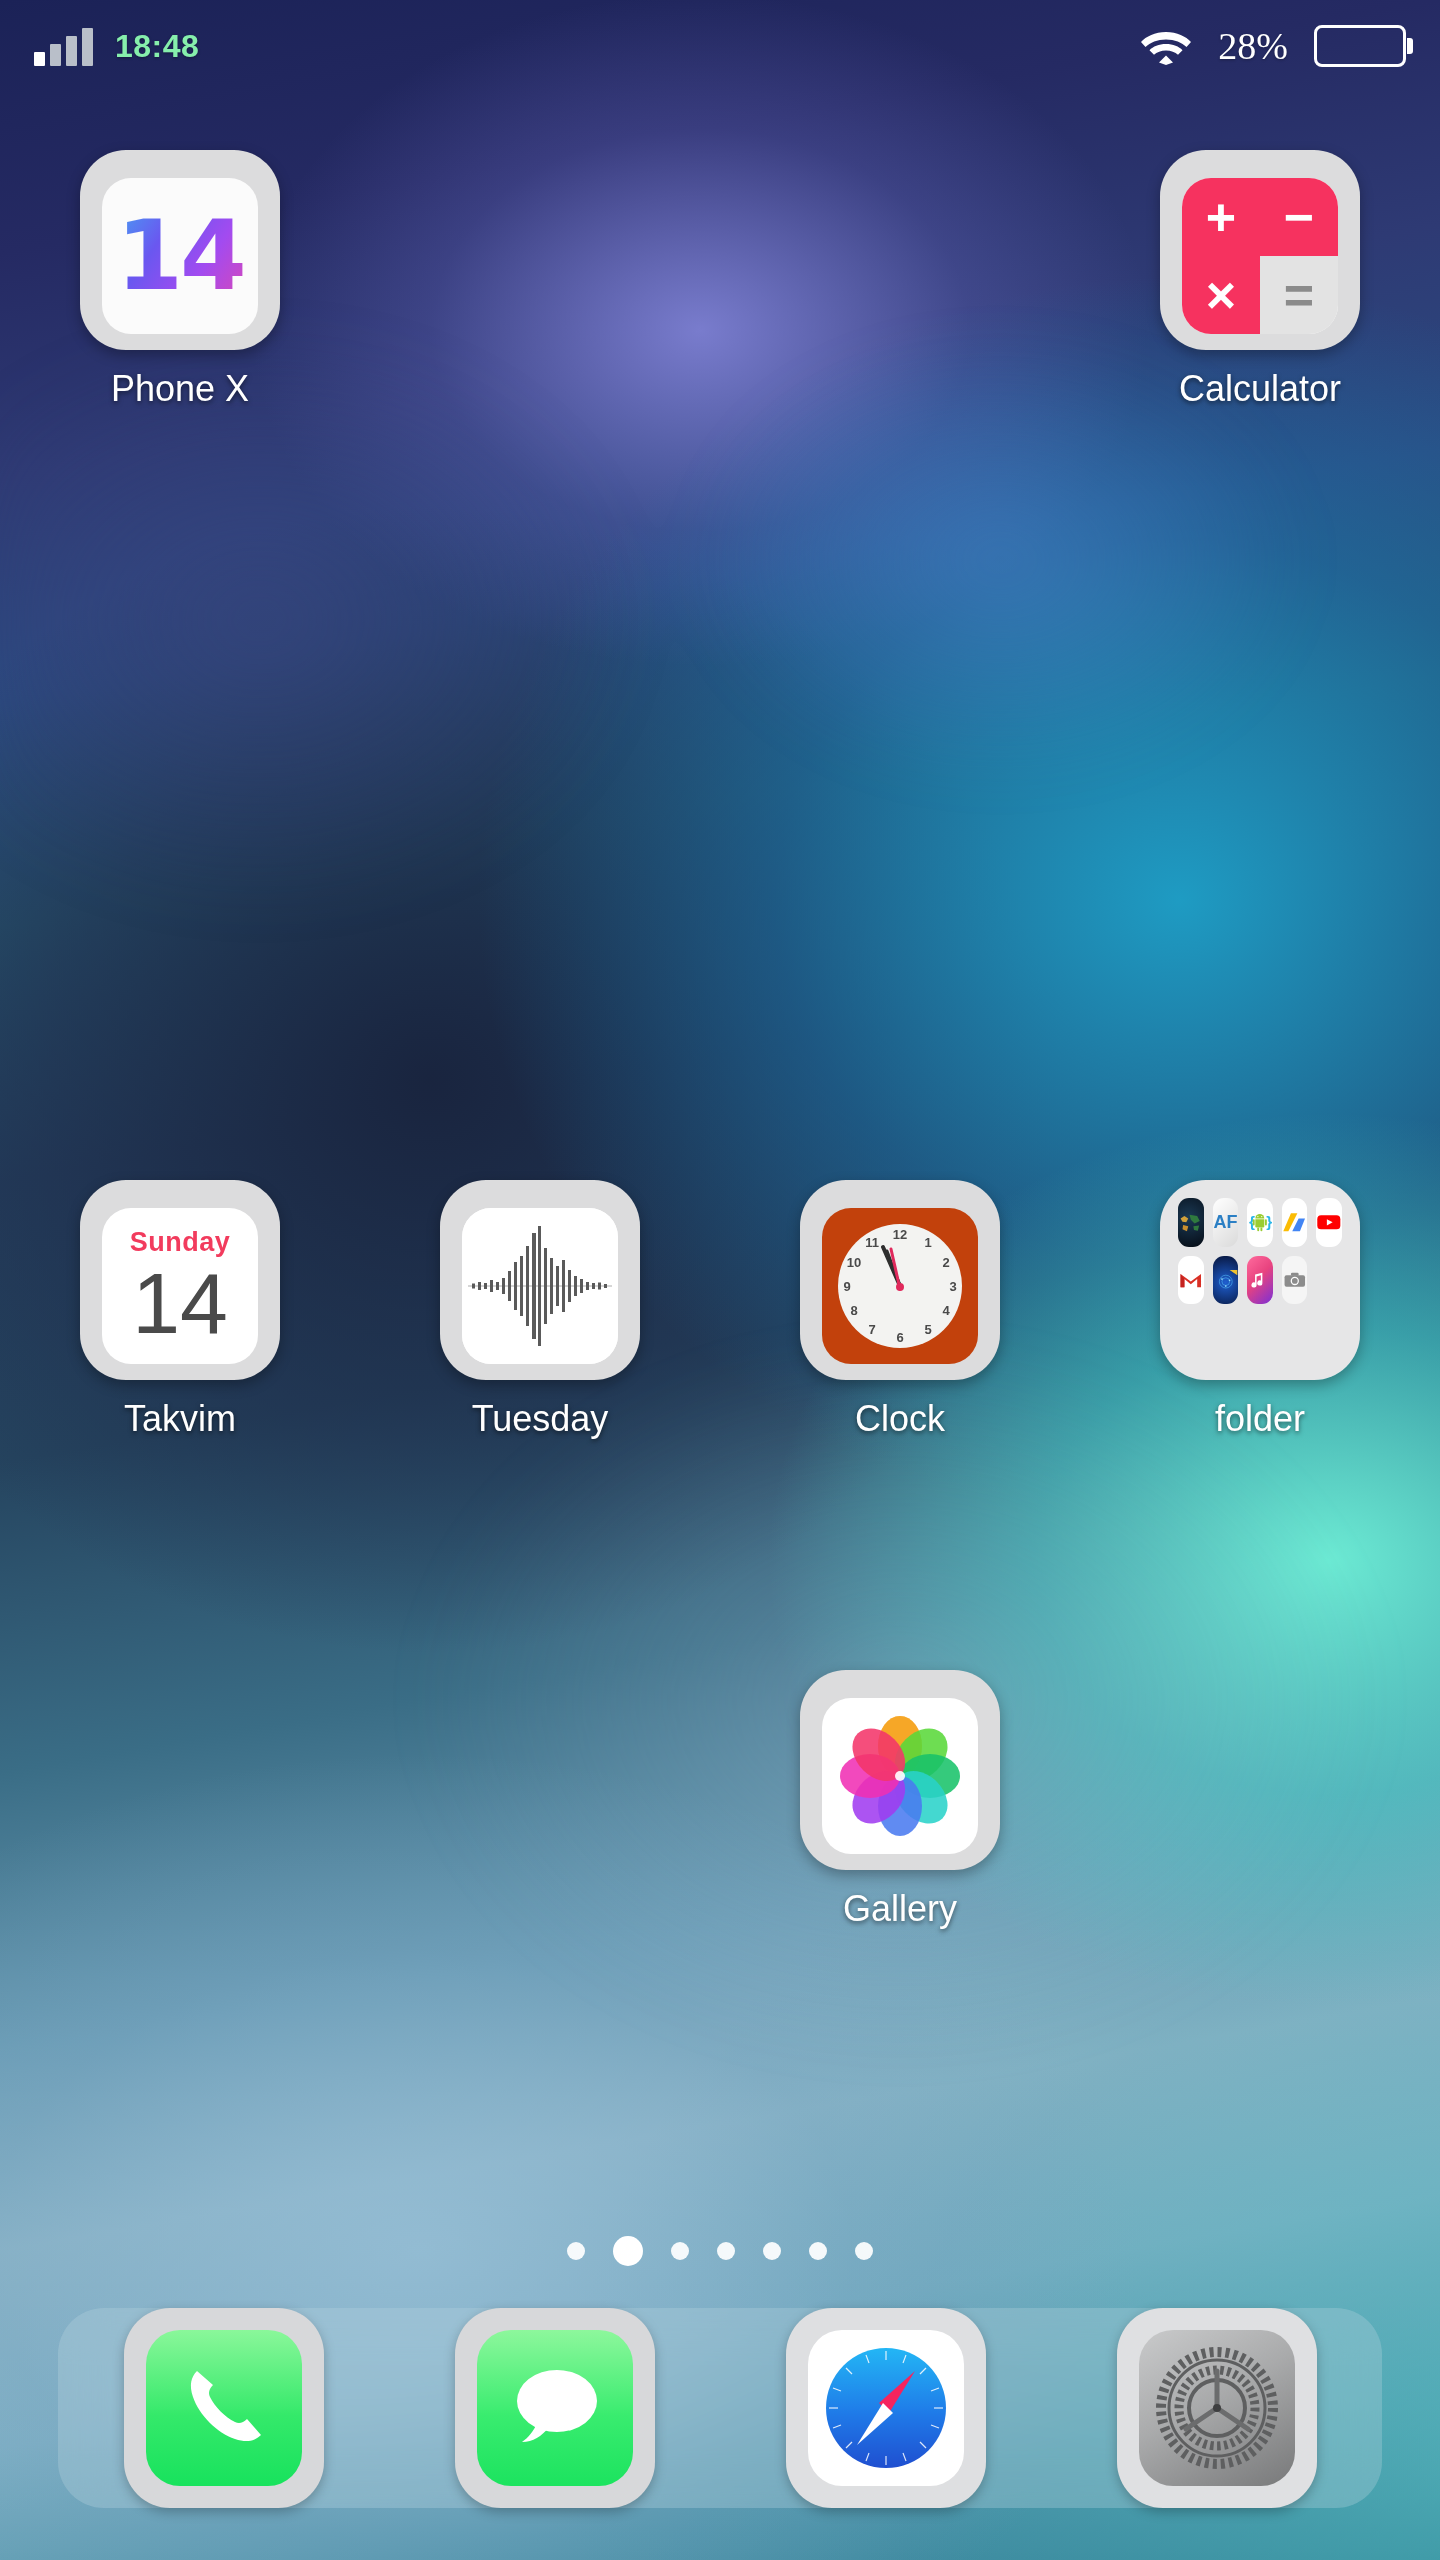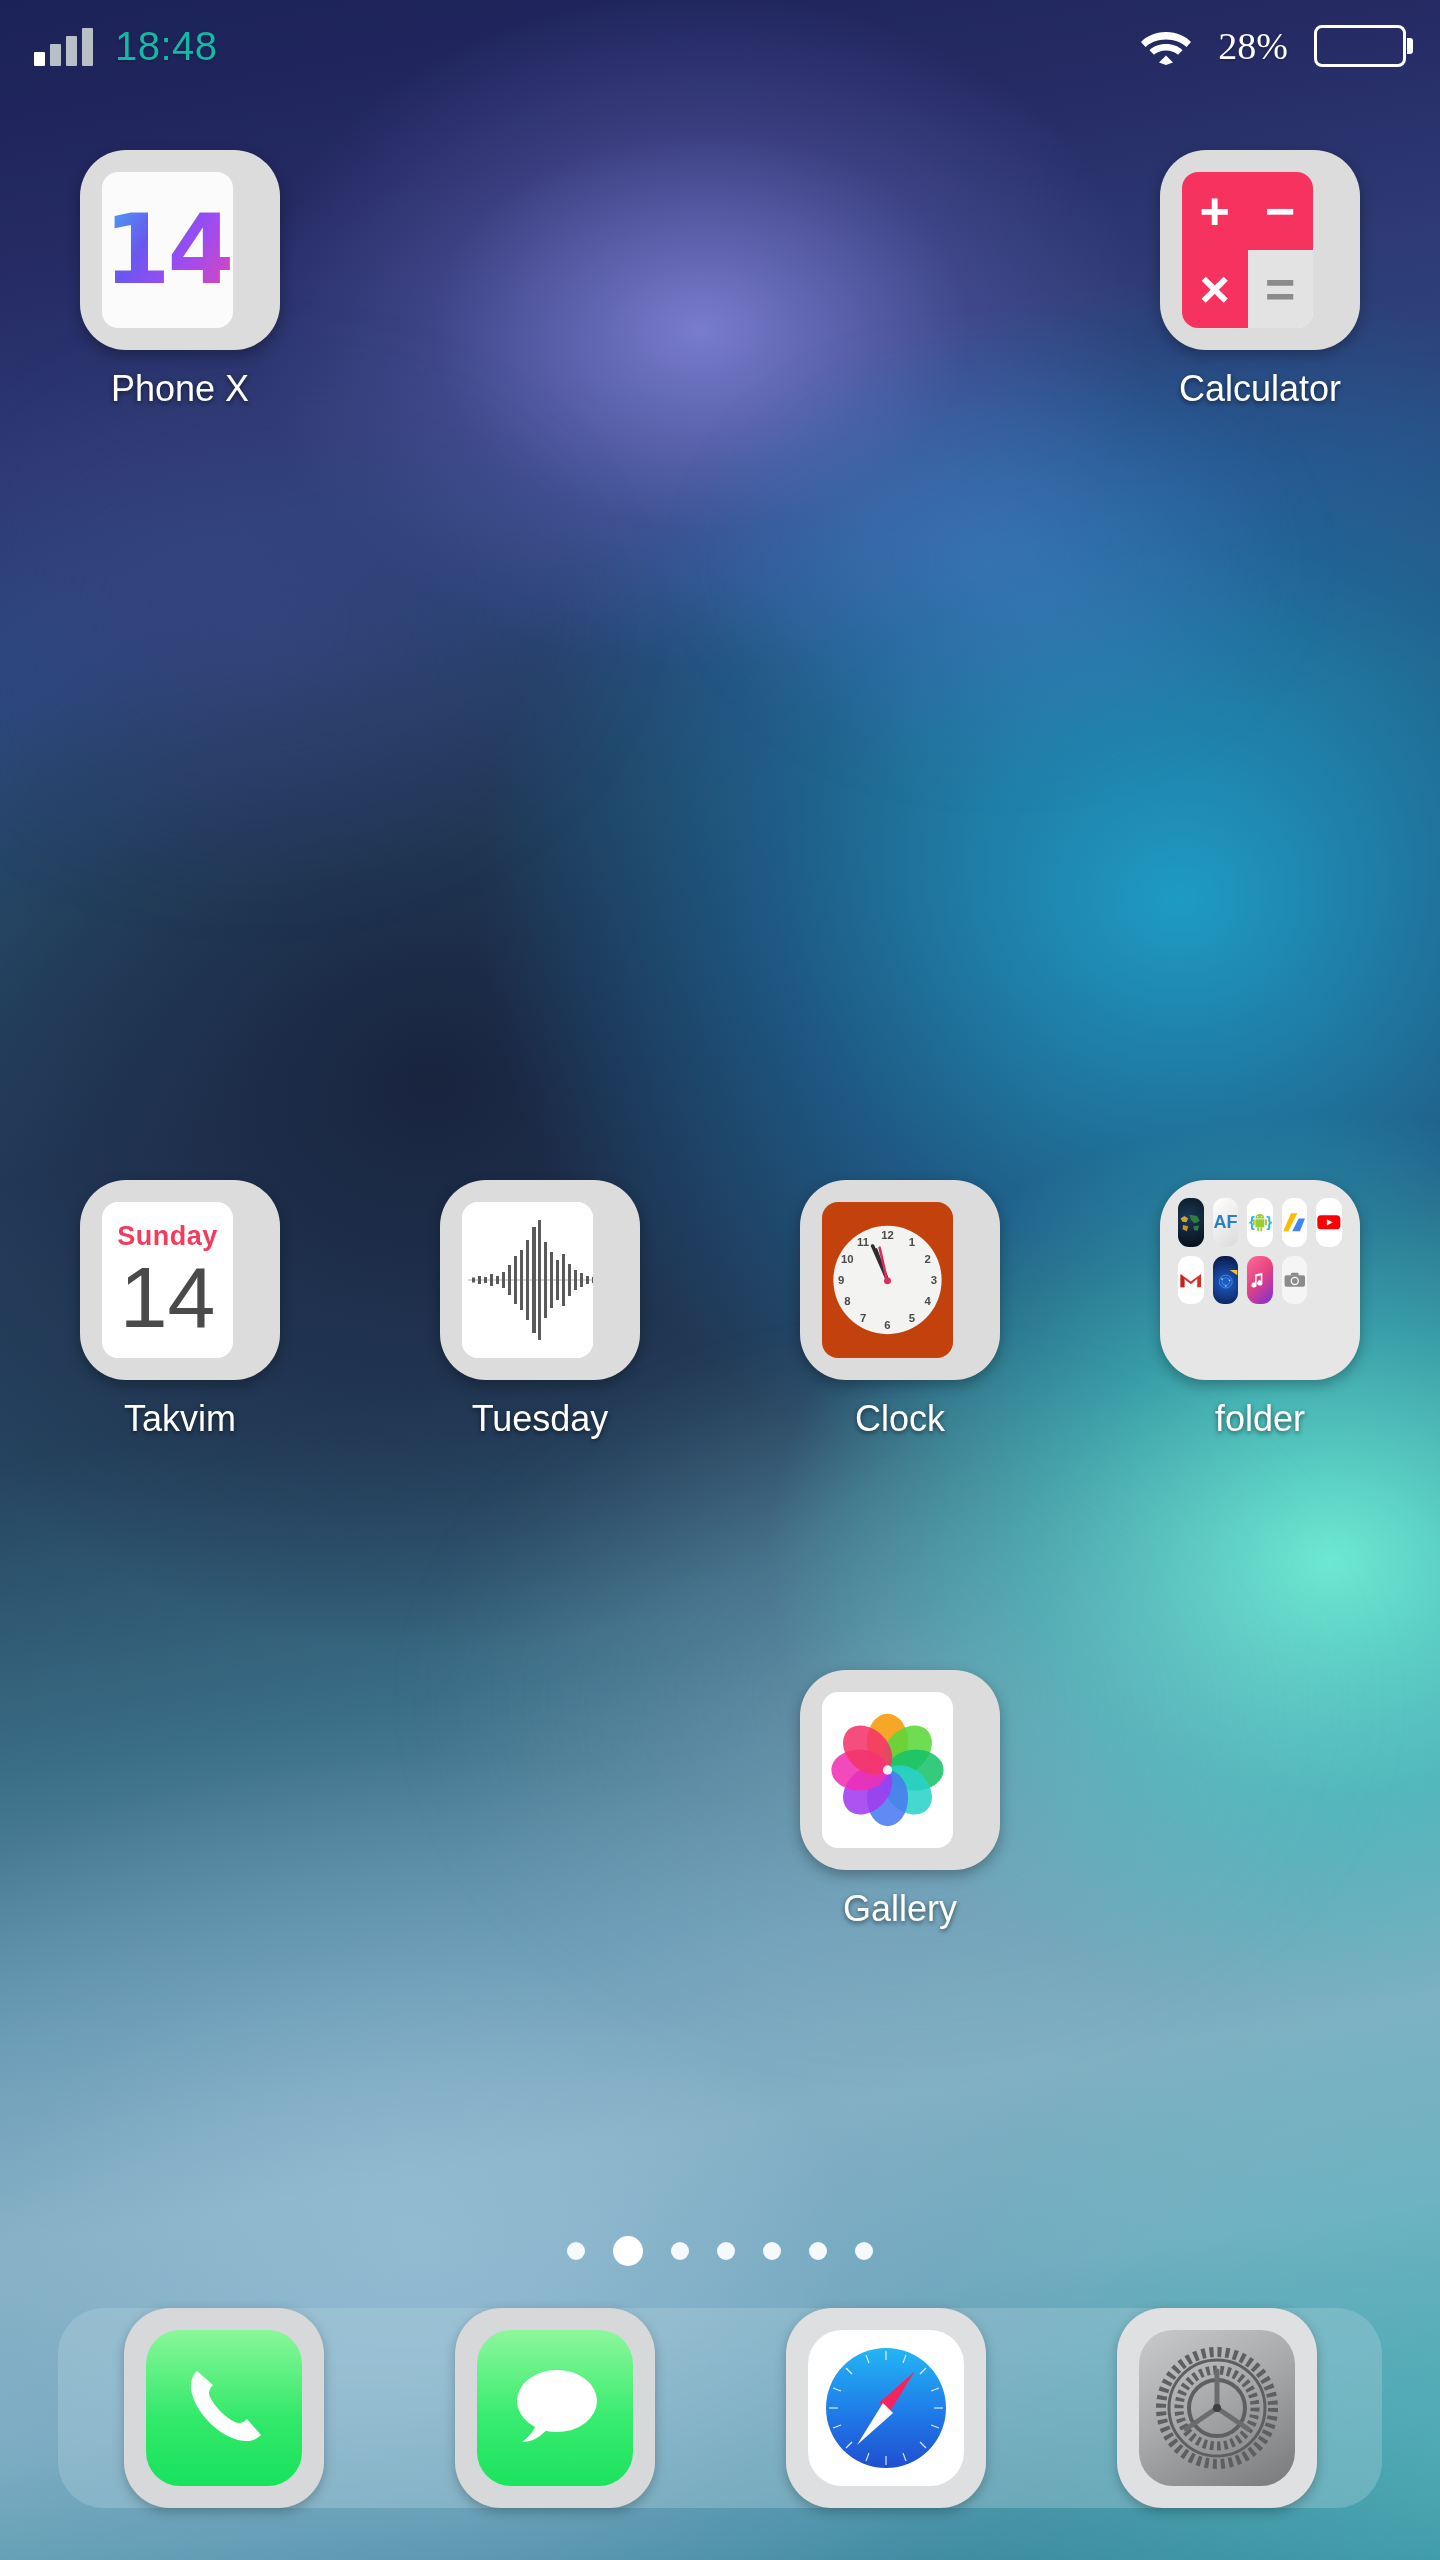--- a/index.html
+++ b/index.html
@@ -64,21 +64,21 @@
   .sb-left { display:flex; align-items:center; gap:22px; }
   .sb-right { display:flex; align-items:center; gap:26px; margin-left:auto; }
 
   .signal { display:flex; align-items:flex-end; gap:5px; height:40px; }
   .signal i { display:block; width:11px; background:#e9ecf2; border-radius:1px; }
   .signal i:nth-child(1){ height:14px; background:#ffffff;}
   .signal i:nth-child(2){ height:22px; background:#b9bfc9;}
   .signal i:nth-child(3){ height:30px; background:#b9bfc9;}
   .signal i:nth-child(4){ height:38px; background:#b9bfc9;}
 
-  .clock-text { font-size:40px; font-weight:normal; letter-spacing:0.5px; color:#14b8a6;
+  .clock-text { font-size:32px; font-weight:bold; letter-spacing:0.5px; color:#86efac;
     text-shadow:0 1px 3px rgba(0,0,0,0.35); }
 
   .wifi { position:relative; width:52px; height:38px; }
   .wifi svg { display:block; }
 
   .batt-pct { font-size:38px; font-weight:400; color:#fff; text-shadow:0 1px 3px rgba(0,0,0,0.3);font-family:Liberation Serif, serif; }
   .batt {
     position:relative; width:92px; height:42px;
     border:3px solid #ffffff; border-radius:8px; padding:4px;
   }
@@ -106,22 +106,22 @@
   .icon-label {
     margin-top:18px;
     font-size:36px; color:#ffffff;
     text-shadow:0 2px 5px rgba(0,0,0,0.55);
     white-space:nowrap;
   }
 
   
   .plate { background:#dcdcdd; }
   .plate-inner {
-    position:absolute; left:22px; top:22px; width:131px; height:156px;
-    border-radius:16px; overflow:hidden; background:#fbfbfb;
+    position:absolute; left:22px; top:28px; width:156px; height:156px;
+    border-radius:29px; overflow:hidden; background:#fbfbfb;
   }
 
   
   .ios14 {
     width:100%; height:100%;
     display:flex; align-items:center; justify-content:center;
     font-size:96px; font-weight:bold; letter-spacing:-3px;
     background:linear-gradient(125deg,#35c6f4 0%,#6a57f0 38%,#a24bf0 62%,#f4459b 100%);
     -webkit-background-clip:text; background-clip:text;
     color:transparent; -webkit-text-fill-color:transparent;

